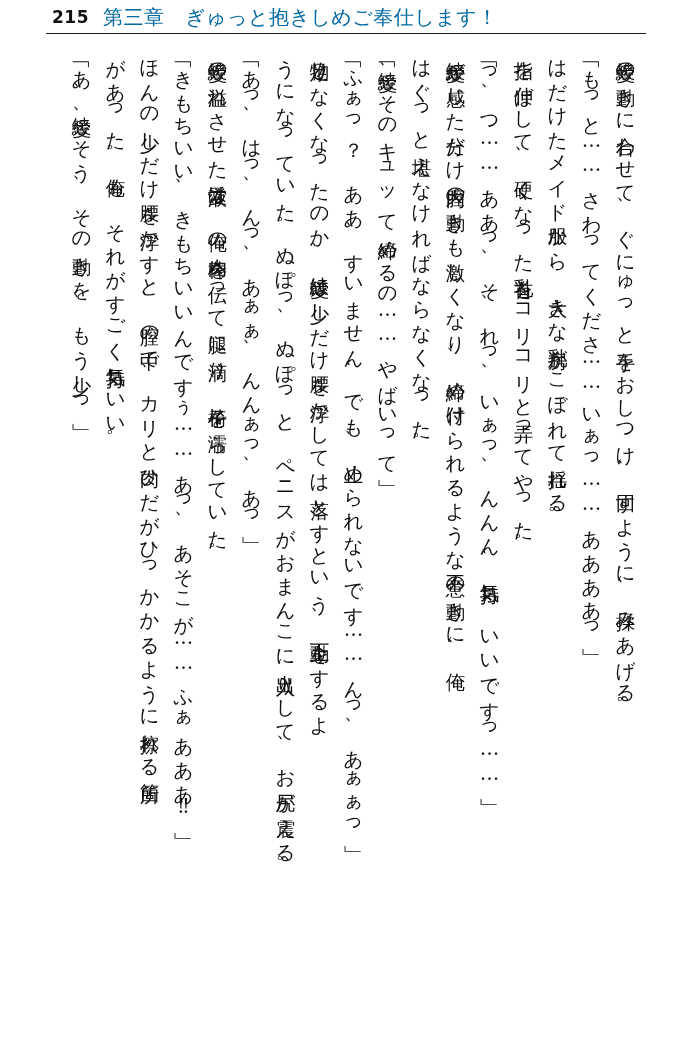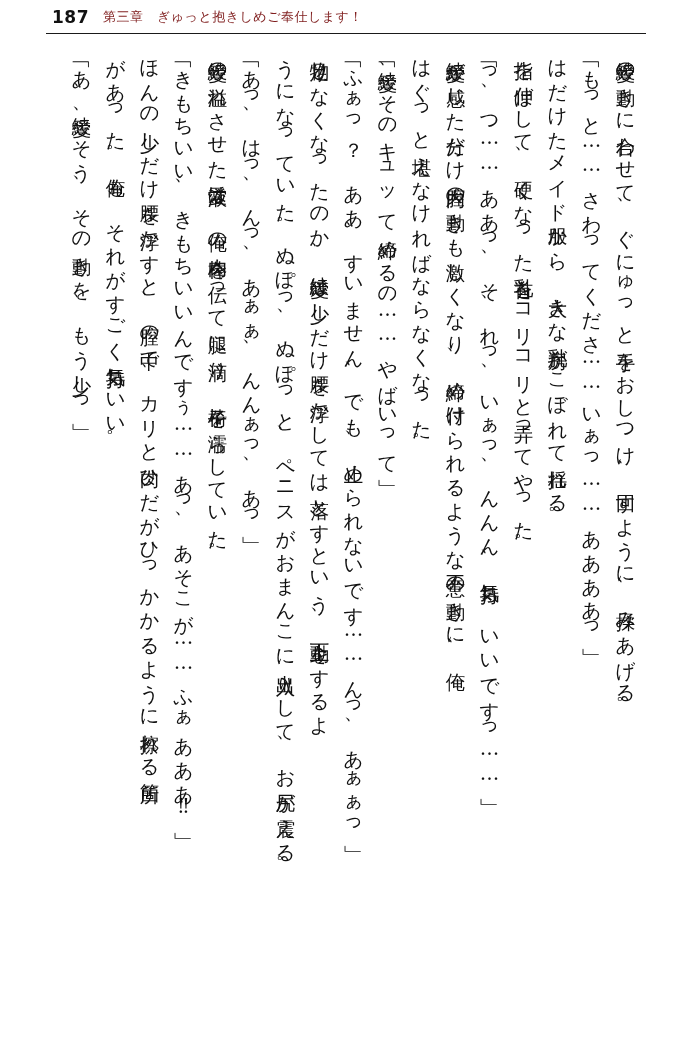--- a/index.html
+++ b/index.html
@@ -36,23 +36,23 @@
   .header .folio {
     font-family: "DejaVu Sans", "Liberation Sans", sans-serif;
     font-weight: bold;
     font-size: 17px;
     letter-spacing: 0.5px;
     margin-right: 14px;
     color: #111;
   }
   .header .chapter {
     font-family: Liberation Serif, serif;
-    font-size: 13px;
+    font-size: 20px;
     letter-spacing: 0.5px;
-    color: #7f1d1d;
+    color: #0369a1;
   }
   .header-rule {
     position: absolute;
     top: 33px;
     left: 46px;
     width: 600px;
     height: 1px;
     background: #1a1a1a;
   }
   
@@ -88,21 +88,21 @@
   .vline.indent {
     padding-top: 9px;
   }
 </style>
 </head>
 <body>
 
 <div class="page">
 
   <div class="header">
-    <span class="folio">187</span>
+    <span class="folio">215</span>
     <span class="chapter">第三章　ぎゅっと抱きしめご奉仕します！</span>
   </div>
   <div class="header-rule"></div>
 
   <div class="body-area">
     <div class="vcols" id="vcols">
         <div class="vline">綾愛の動きに合わせて、ぐにゅっと手をおしつけ、回すように、揉みあげる。</div>
         <div class="vline indent">「もっと……さわってくださ……いぁっ……ああああっ」</div>
         <div class="vline">はだけたメイド服から、大きな乳房がこぼれて揺れる。</div>
         <div class="vline">指を伸ばして、硬くなった乳首をコリコリと弄ってやった。</div>

